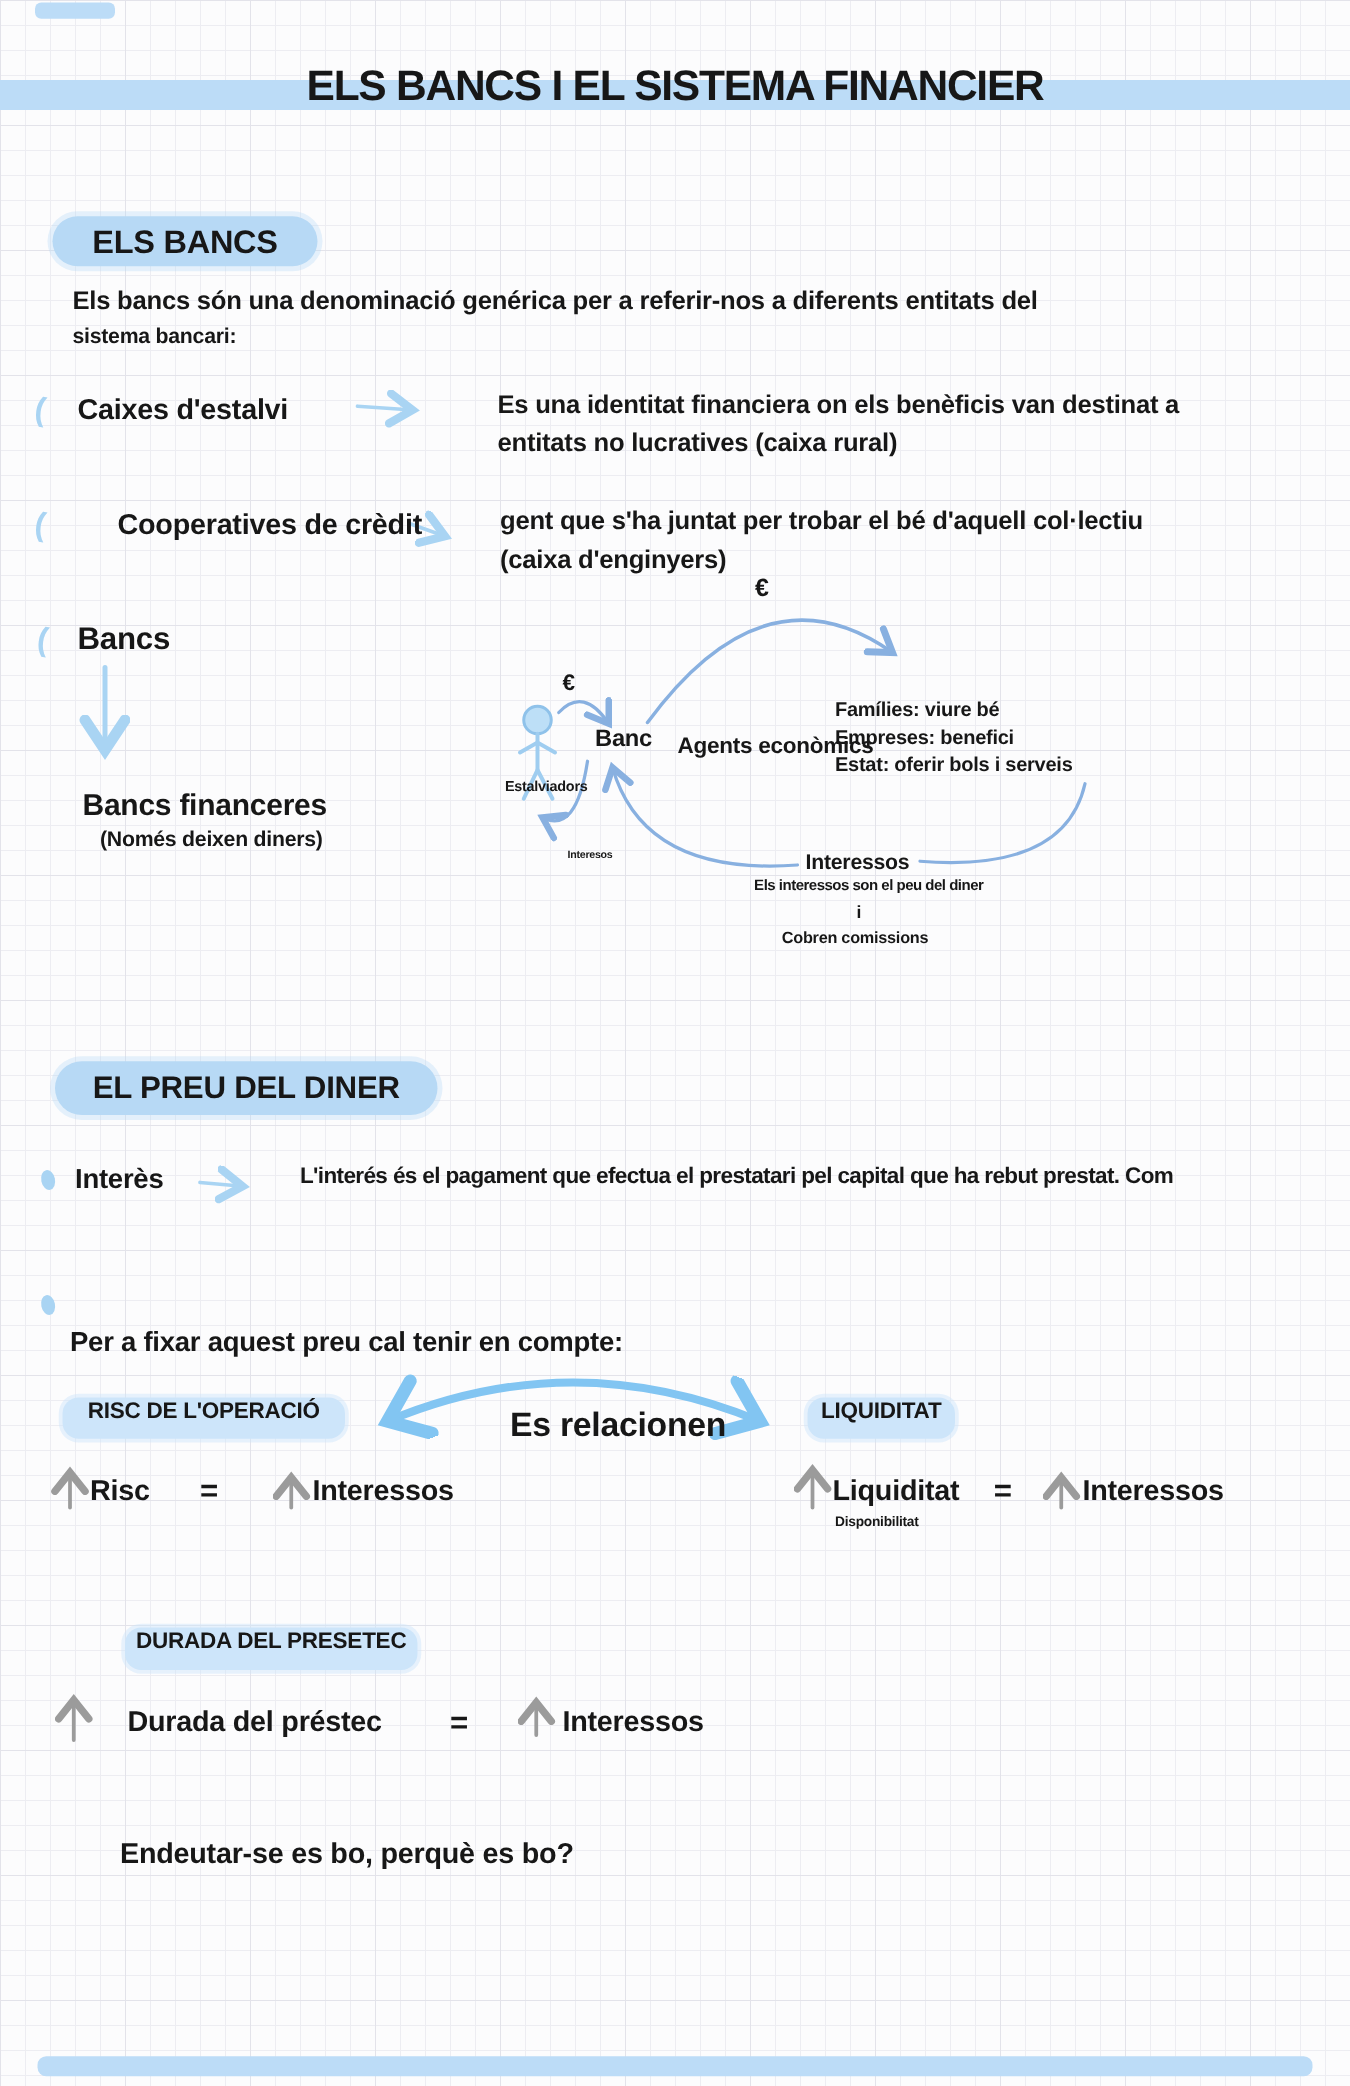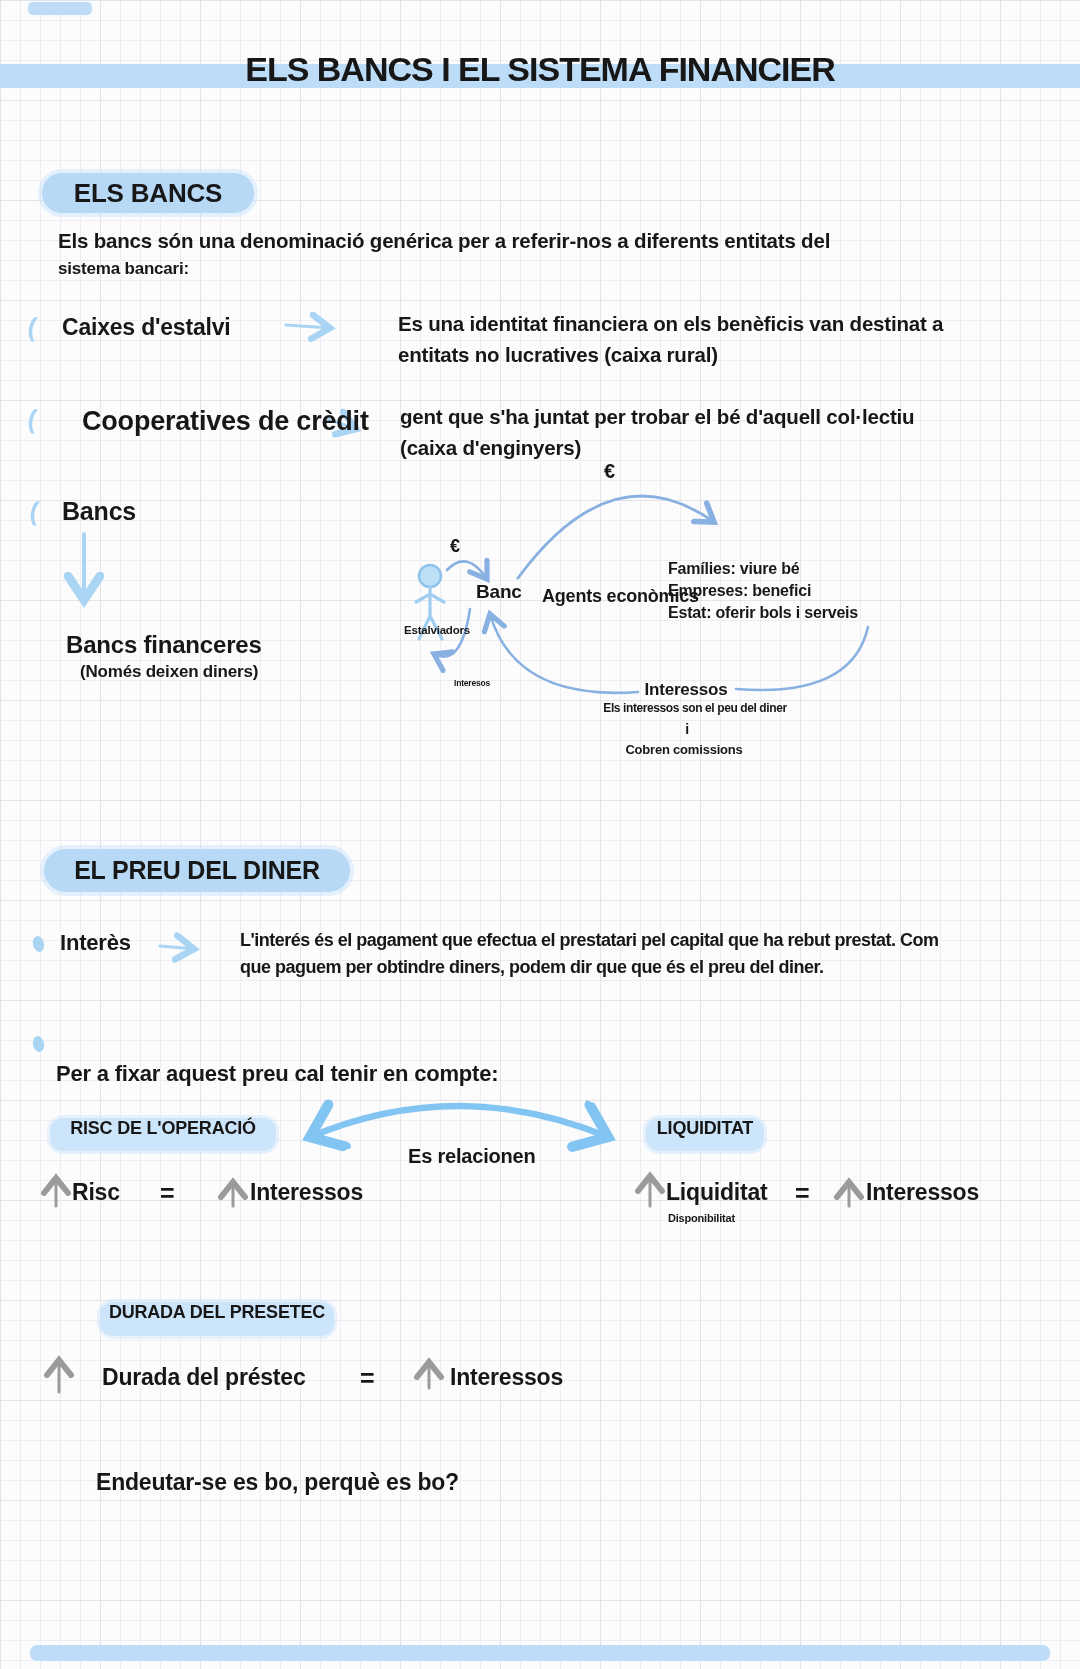--- a/index.html
+++ b/index.html
@@ -46,21 +46,21 @@
 
   <div class="txt" style="left:58px;top:229px;font-size:20.5px;">Els bancs són una denominació genérica per a referir-nos a diferents entitats del</div>
   <div class="txt" style="left:58px;top:259px;font-size:17px;">sistema bancari:</div>
 
   <div class="bullet-paren" style="left:28px;top:312px;font-size:26px;transform:rotate(8deg);">(</div>
   <div class="txt" style="left:62px;top:314px;font-size:23px;">Caixes d'estalvi</div>
   <div class="txt" style="left:398px;top:312px;font-size:20.5px;">Es una identitat financiera on els benèficis van destinat a</div>
   <div class="txt" style="left:398px;top:343px;font-size:20.5px;">entitats no lucratives (caixa rural)</div>
 
   <div class="bullet-paren" style="left:28px;top:404px;font-size:26px;transform:rotate(8deg);">(</div>
-  <div class="txt" style="left:48px;top:406px;font-size:27px;padding-left:34px;">Cooperatives de crèdit</div>
+  <div class="txt" style="left:60px;top:406px;font-size:23px;padding-left:34px;">Cooperatives de crèdit</div>
   <div class="txt" style="left:400px;top:405px;font-size:20.5px;">gent que s'ha juntat per trobar el bé d'aquell col·lectiu</div>
   <div class="txt" style="left:400px;top:436px;font-size:20.5px;">(caixa d'enginyers)</div>
 
   <div class="bullet-paren" style="left:30px;top:496px;font-size:26px;transform:rotate(8deg);">(</div>
   <div class="txt" style="left:62px;top:497px;font-size:25px;">Bancs</div>
   <div class="txt" style="left:66px;top:631px;font-size:24px;">Bancs financeres</div>
   <div class="txt" style="left:80px;top:662px;font-size:17px;">(Només deixen diners)</div>
 
   <div class="txt" style="left:450px;top:536px;font-size:18px;">€</div>
   <div class="txt" style="left:604px;top:460px;font-size:20px;">€</div>
@@ -76,32 +76,31 @@
   <div class="txt ctr" style="left:687px;top:721px;font-size:14px;">i</div>
   <div class="txt ctr" style="left:684px;top:742px;font-size:13px;">Cobren comissions</div>
 
   <div class="pill" style="left:44px;top:849px;width:306px;height:43px;justify-content:center;">
     <span class="pilltxt" style="font-size:25px;">EL PREU DEL DINER</span>
   </div>
 
   <div class="bullet-dot" style="left:33px;top:936px;"></div>
   <div class="txt" style="left:60px;top:930px;font-size:22px;">Interès</div>
   <div class="txt" style="left:240px;top:930px;font-size:18px;letter-spacing:-0.5px;">L'interés és el pagament que efectua el prestatari pel capital que ha rebut prestat. Com</div>
-  <div class="txt" style="left:240px;top:957px;font-size:18px;letter-spacing:-0.5px;">que paguem per obtindre diners, podem dir que que és el preu del diner.</div>
 
   <div class="bullet-dot" style="left:33px;top:1036px;"></div>
   <div class="txt" style="left:56px;top:1033px;font-size:22px;margin-top:28px;">Per a fixar aquest preu cal tenir en compte:</div>
 
   <div class="pill2" style="left:50px;top:1118px;width:226px;height:33px;">
     <span class="pilltxt" style="font-size:18px;">RISC DE L'OPERACIÓ</span>
   </div>
   <div class="pill2" style="left:646px;top:1118px;width:118px;height:33px;">
     <span class="pilltxt" style="font-size:18px;">LIQUIDITAT</span>
   </div>
-  <div class="txt" style="left:408px;top:1125px;font-size:20px;margin-top:20px;">Es relacionen</div>
+  <div class="txt" style="left:408px;top:1125px;font-size:27px;">Es relacionen</div>
 
   <div class="txt" style="left:72px;top:1179px;font-size:23px;">Risc</div>
   <div class="txt" style="left:160px;top:1179px;font-size:25px;">=</div>
   <div class="txt" style="left:250px;top:1179px;font-size:23px;">Interessos</div>
 
   <div class="txt" style="left:666px;top:1179px;font-size:23px;">Liquiditat</div>
   <div class="txt" style="left:795px;top:1179px;font-size:25px;">=</div>
   <div class="txt" style="left:866px;top:1179px;font-size:23px;">Interessos</div>
   <div class="txt" style="left:668px;top:1212px;font-size:11px;">Disponibilitat</div>
 

